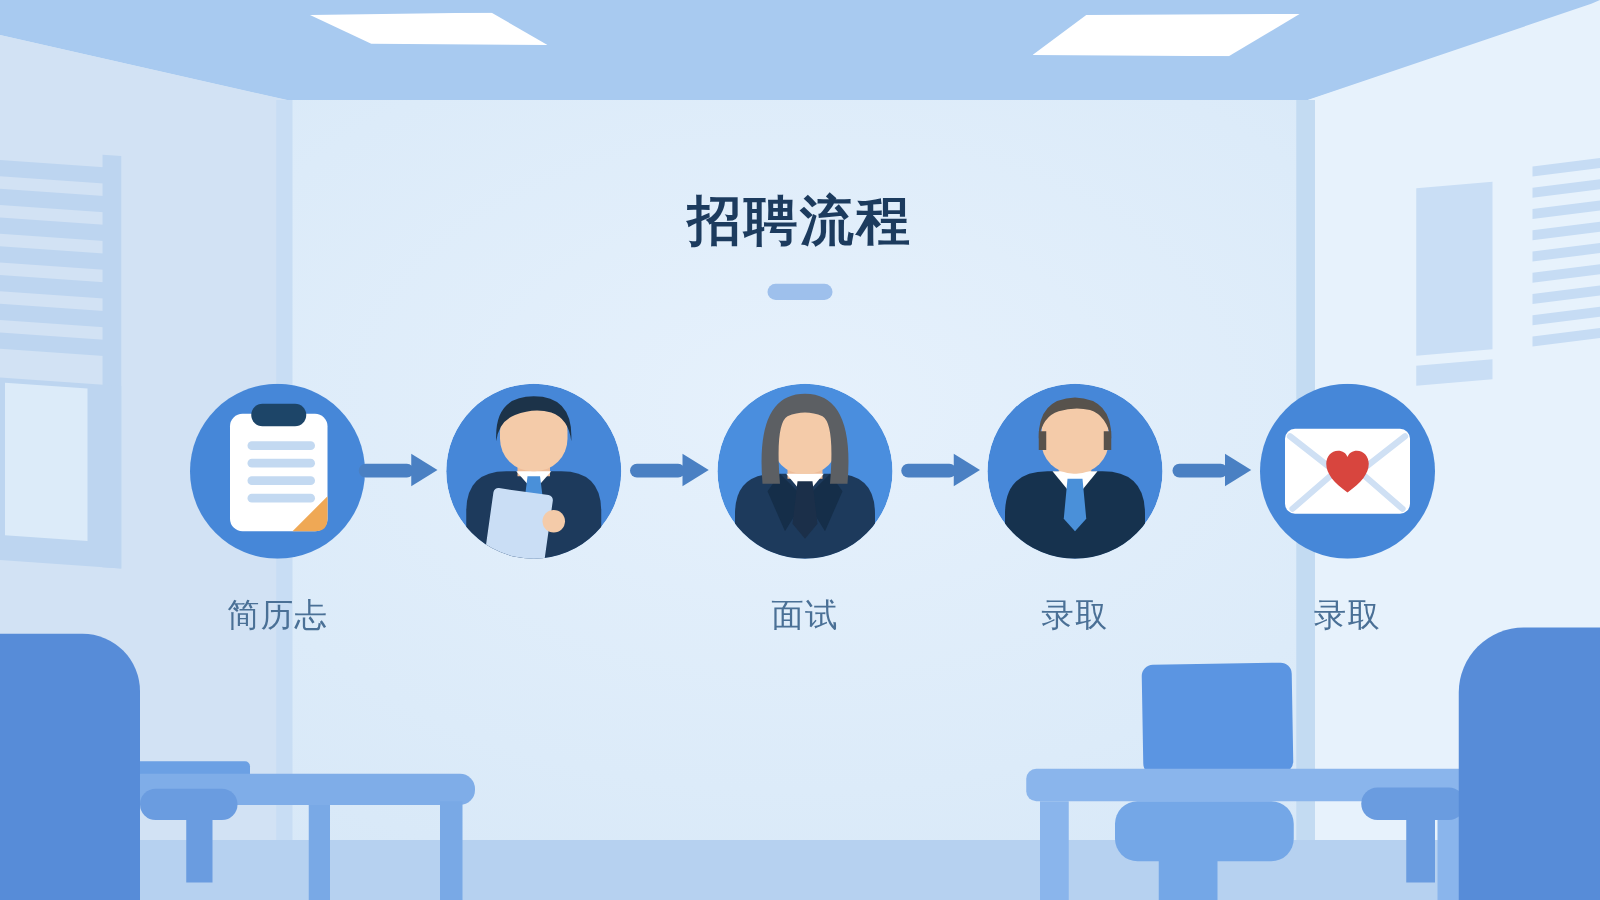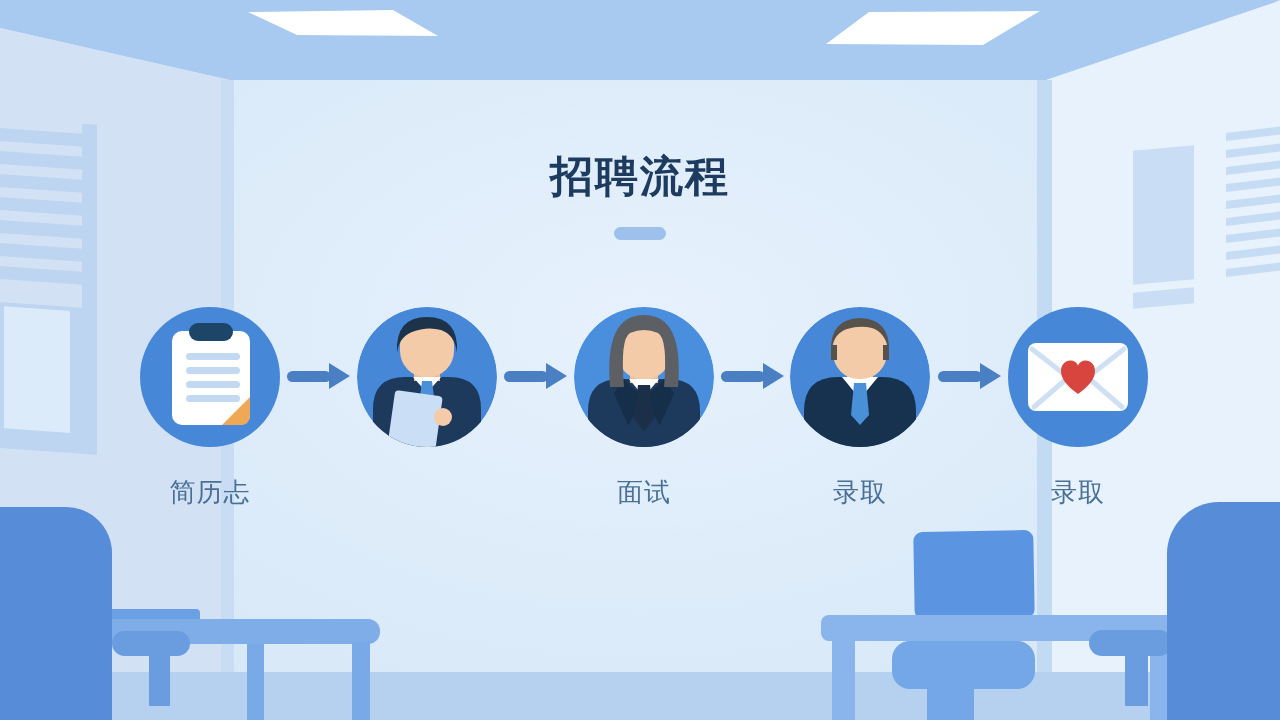--- a/index.html
+++ b/index.html
@@ -123,21 +123,21 @@
   <div class="abs under-chair-post"></div>
   <div class="abs armrest" style="left:1089px;top:630px;width:83px;height:26px;"></div>
   <div class="abs arm-post" style="left:1125px;top:648px;width:23px;height:58px;"></div>
   <div class="abs chair-right"></div>
 
   <div class="abs title-wrap">
     <span class="slide-title">招聘流程</span>
   </div>
   <div class="abs title-underline"></div>
 
-  <div class="abs step" style="left:140px;">
+  <div class="abs step" style="left:152px;">
     <svg viewBox="0 0 140 140">
       <circle cx="70" cy="70" r="70" fill="#4687d8"></circle>
       <rect x="32" y="24" width="78" height="94" rx="10" fill="#ffffff"></rect>
       <path d="M82 118 L110 90 L110 108 Q110 118 100 118 Z" fill="#efa855"></path>
       <rect x="49" y="16" width="44" height="18" rx="9" fill="#1d4568"></rect>
       <rect x="46" y="46" width="54" height="7" rx="3.5" fill="#c3d9f1"></rect>
       <rect x="46" y="60" width="54" height="7" rx="3.5" fill="#c3d9f1"></rect>
       <rect x="46" y="74" width="54" height="7" rx="3.5" fill="#c3d9f1"></rect>
       <rect x="46" y="88" width="54" height="7" rx="3.5" fill="#c3d9f1"></rect>
     </svg>

